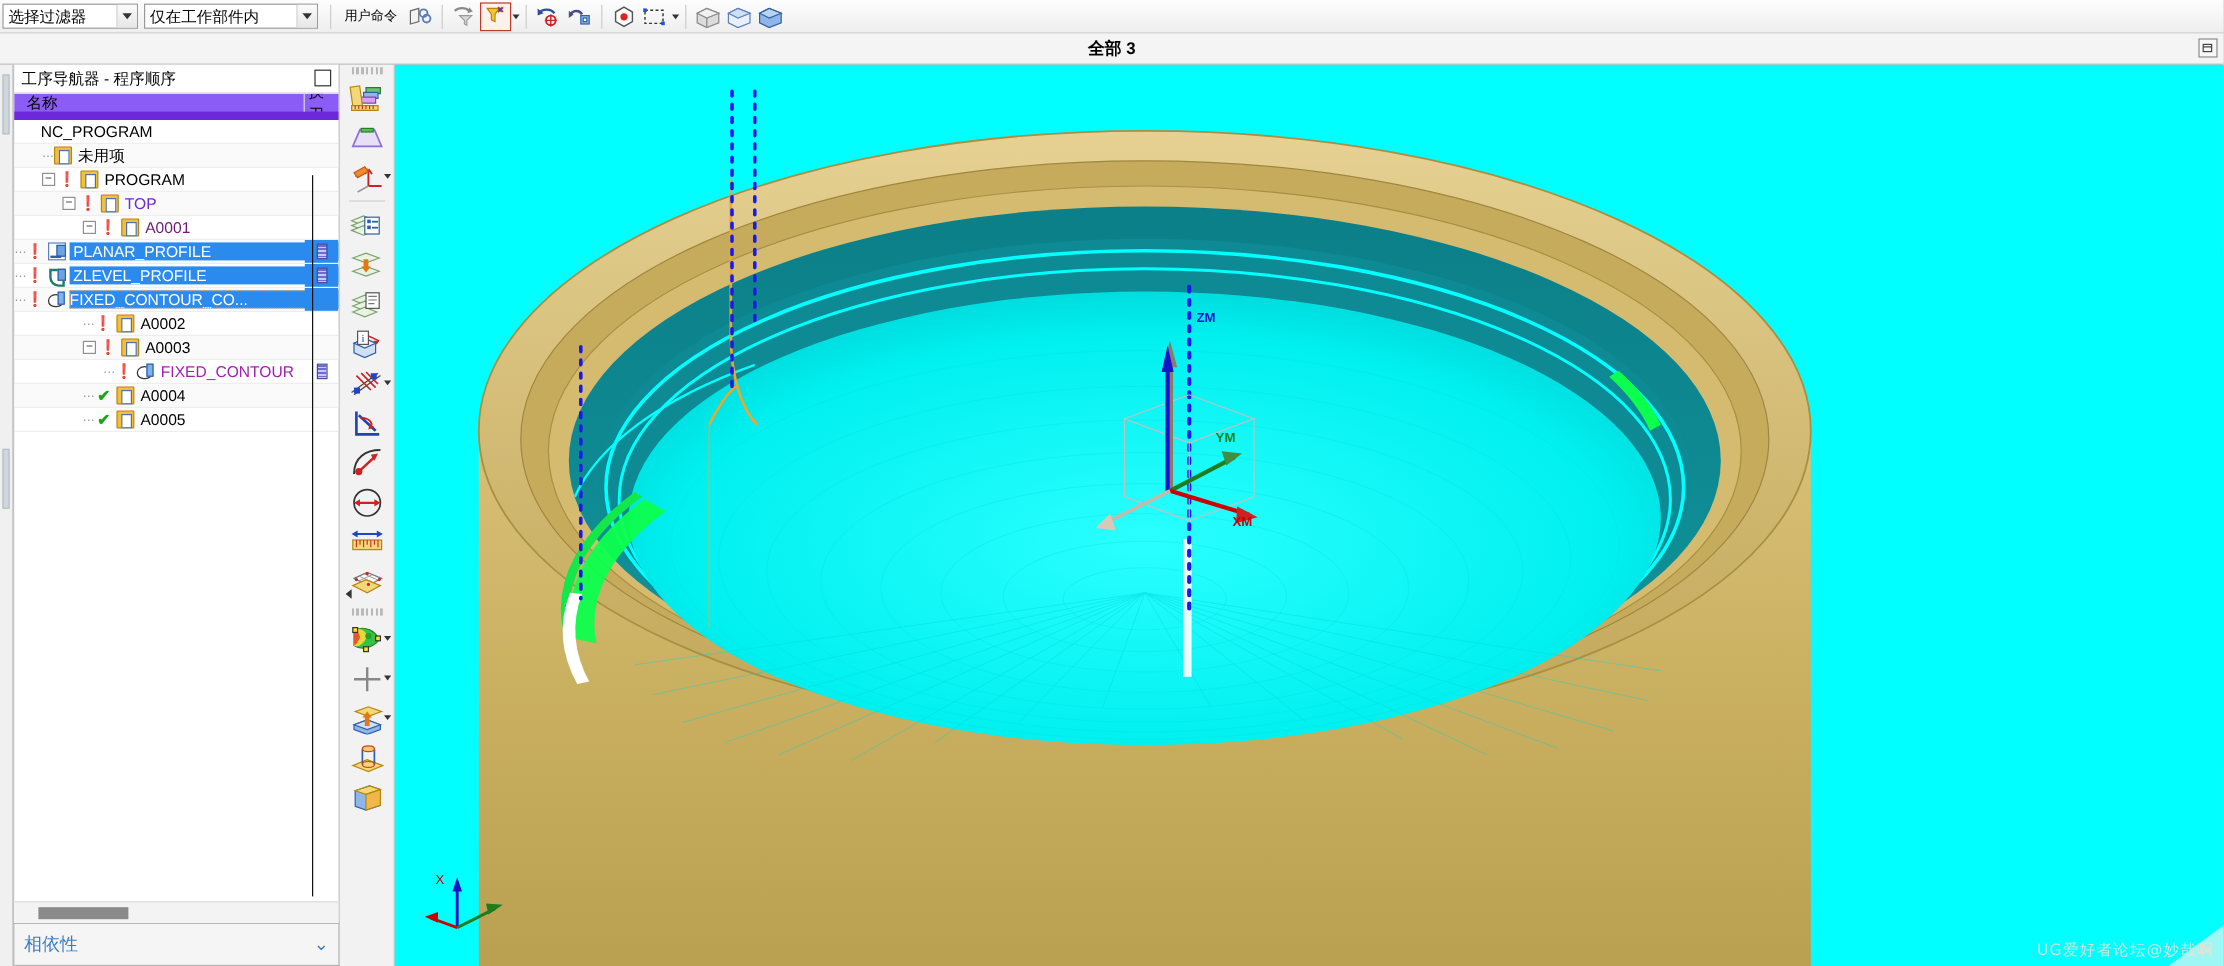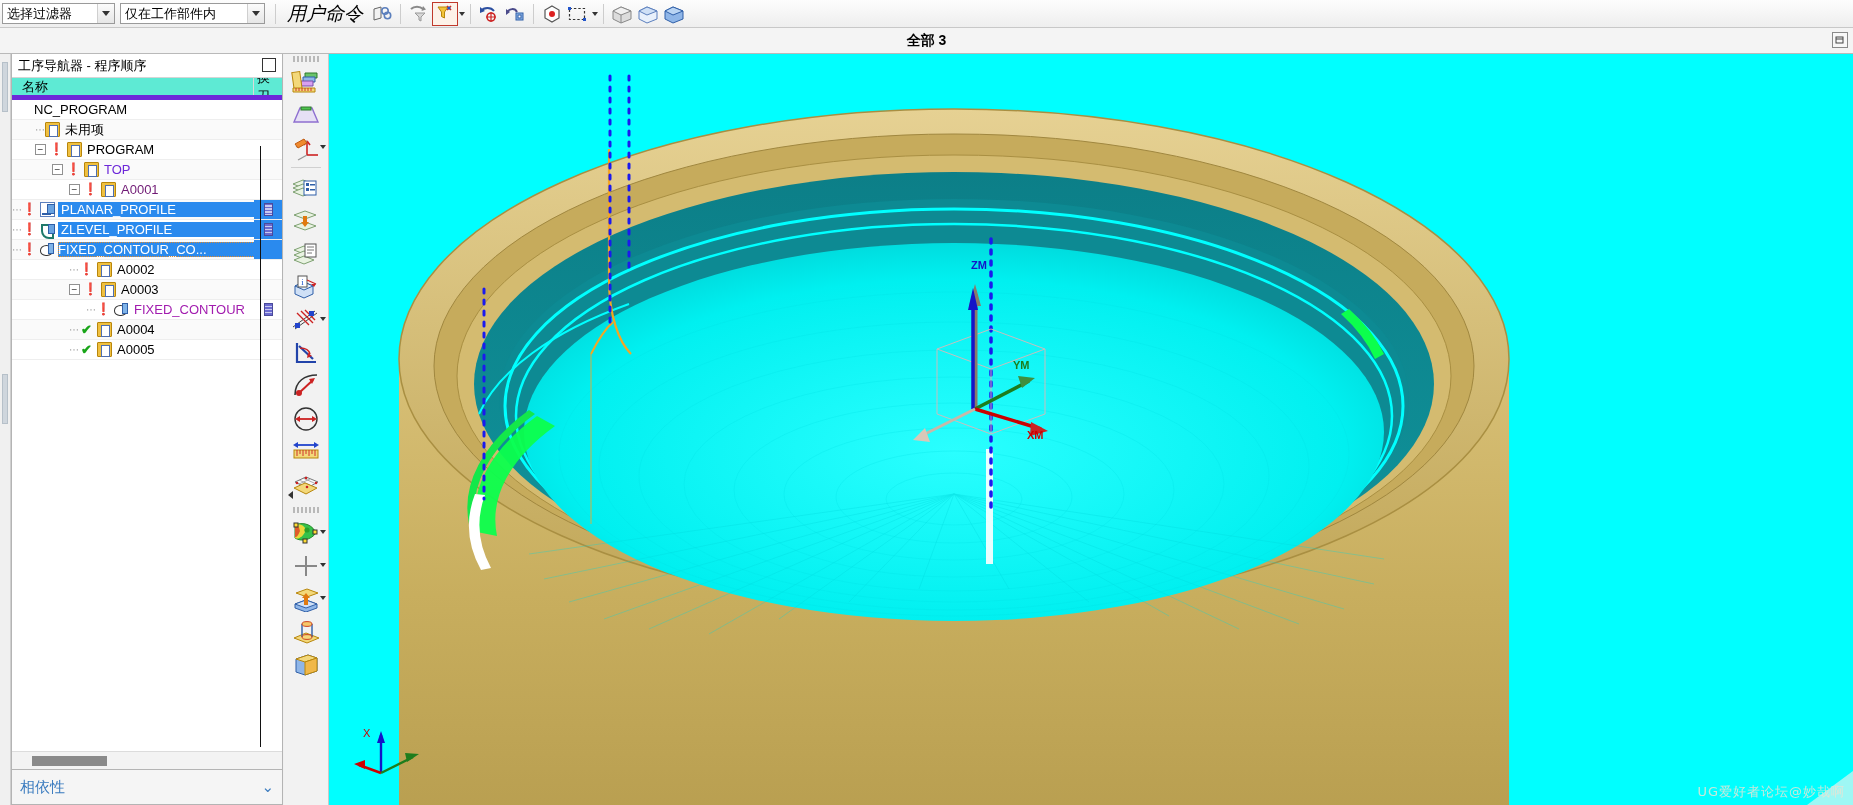--- a/index.html
+++ b/index.html
@@ -23,21 +23,21 @@
     display:flex; align-items:center; position:relative;
     font-size:13px; padding-left:4px; margin-right:5px;
   }
   .combo .cv { flex:1; white-space:nowrap; overflow:hidden; }
   .combo .arrowbox {
     width:17px; height:19px; display:flex; align-items:center; justify-content:center;
     background:linear-gradient(#fbfbfb,#e6e6e6); border-left:1px solid #cfcfcf;
   }
   .caret { width:0;height:0;border-left:4px solid transparent;border-right:4px solid transparent;border-top:5px solid #333; }
   .tbsep { width:1px; height:20px; background:#cdcdcd; margin:0 5px; }
-  .tbtext { margin:0 6px; font-size:19px; white-space:nowrap;font-style:italic; }
+  .tbtext { margin:0 6px; font-size:11px; white-space:nowrap; }
   .tbicon { width:26px;height:24px; display:flex;align-items:center;justify-content:center; position:relative; }
   .tbicon.framed { border:1px solid #c0392b; background:#fdf2e9; }
   .minicaret { width:0;height:0;border-left:3.5px solid transparent;border-right:3.5px solid transparent;border-top:4px solid #333; margin-left:1px; }
 
   
   .titlestrip {
     position:absolute; left:0; top:28px; width:1853px; height:26px;
     background:#f4f4f4; border-bottom:1px solid #b9b9b9;
     display:flex; align-items:center; justify-content:center;
   }
@@ -57,21 +57,21 @@
     position:absolute; left:11px; top:54px; width:272px; height:716px;
     background:#fff; border:1px solid #b4b4b4; border-top:none;
   }
   .navhdr {
     height:24px; background:#fff; border-bottom:1px solid #d5d5d5;
     display:flex; align-items:center; padding-left:6px; position:relative;
   }
   .navhdr .htitle { font-size:13px; }
   .navhdr .pin { position:absolute; right:6px; top:4px; width:14px; height:14px; border:1.5px solid #333; }
   .colhdr {
-    height:22px; background:#5eead4; border-bottom:5px solid #6d28d9;
+    height:22px; background:#8b5cf6; border-bottom:7px solid #6d28d9;
     display:flex; align-items:center; font-size:13px;
   }
   .colhdr .c1 { flex:1; padding-left:10px; border-right:1px solid #d9d9d9; height:100%; display:flex; align-items:center;}
   .colhdr .c2 { width:28px; padding-left:3px; height:100%; display:flex; align-items:center; overflow:hidden;}
 
   .treewrap { position:relative; height:calc(100% - 46px); overflow:hidden; background:#fff; }
   .trow {
     position:relative; height:20px; display:flex; align-items:center;
     border-bottom:1px solid #eeeeee; font-size:13px; white-space:nowrap;justify-content:space-between;
   }
@@ -734,21 +734,21 @@
 
           <path d="M646,355 L712,375" stroke="#cc0000" stroke-width="3.5"></path>
           <path d="M702,368 L719,377 L701,382 Z" fill="#cc2222"></path>
 
           <path d="M646,355 L592,382" stroke="#c8b8a8" stroke-width="3"></path>
           <path d="M596,374 L584,386 L601,388 Z" fill="#d8c8b8"></path>
         </g>
       </g>
     </svg>
 
-    <span class="axislbl" style="left:642px; top:205px; color:#1414c8;">ZM</span>
+    <span class="axislbl" style="left:668px; top:205px; color:#1414c8;">ZM</span>
     <span class="axislbl" style="left:684px; top:305px; color:#1d7d1d;">YM</span>
     <span class="axislbl" style="left:698px; top:375px; color:#cc0000;">XM</span>
 
     <svg width="90" height="70" style="position:absolute;left:22px;bottom:12px;">
       <path d="M30,50 L30,12" stroke="#1414c8" stroke-width="2.4"></path>
       <path d="M26,20 L30,8 L34,20 Z" fill="#1414c8"></path>
       <path d="M30,50 L8,42" stroke="#cc0000" stroke-width="2.4"></path>
       <path d="M14,37 L3,41 L14,46 Z" fill="#cc0000"></path>
       <path d="M30,50 L62,34" stroke="#1d7d1d" stroke-width="2.4"></path>
       <path d="M54,30 L68,31 L56,39 Z" fill="#1d7d1d"></path>

